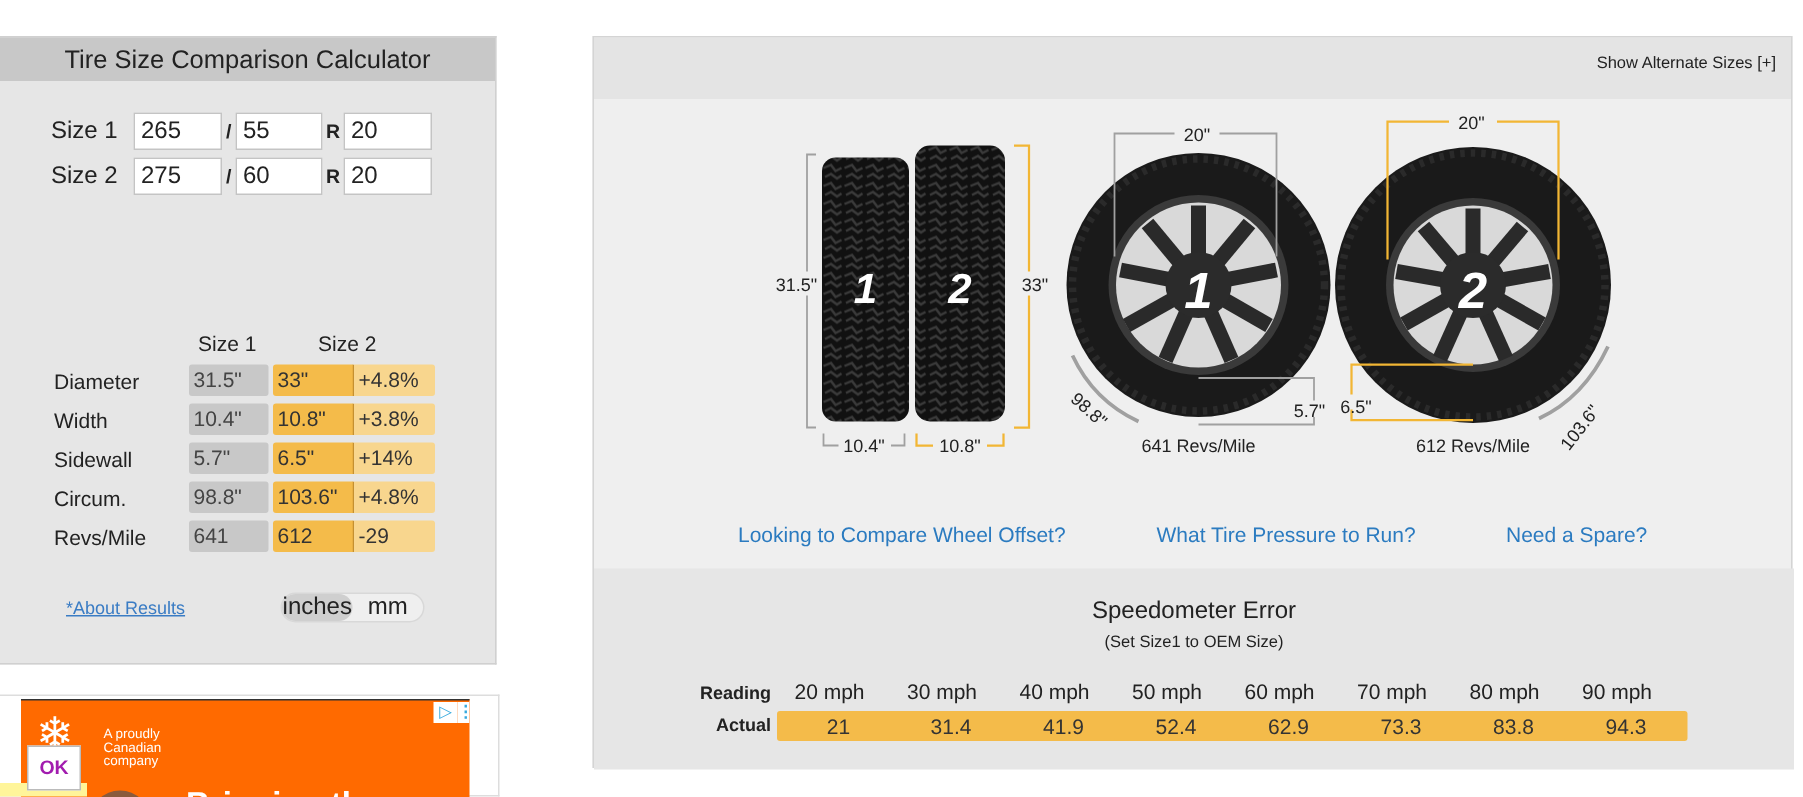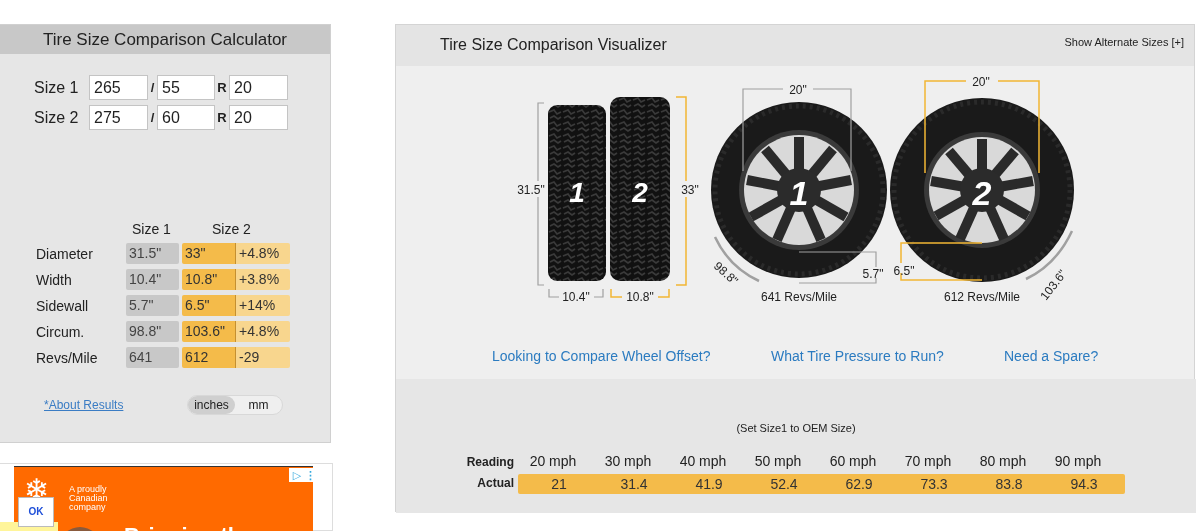--- a/index.html
+++ b/index.html
@@ -12,31 +12,31 @@
   .sep { font-size: 13px; font-weight: bold; width: 9px; text-align: center; }
   .rsep { font-size: 13px; font-weight: bold; width: 14px; text-align: center; }
   .compare-btn { position: absolute; left: 88px; top: 128px; width: 150px; height: 37px; background: #1e88dc; border: none; border-radius: 2px; color: #fff; font-size: 20px; font-family: "Liberation Sans", sans-serif; line-height: 37px; text-align: center; cursor: pointer; }
   .res-head { position: absolute; top: 196px; font-size: 14px; color: #222; }
   .res-row { position: absolute; left: 0; height: 21px; display: flex; align-items: center; }
   .res-label { width: 126px; padding-left: 36px; font-size: 14px; color: #222; }
   .cell1 { width: 53px; height: 21px; background: #c8c8c8; border-radius: 2px; font-size: 14px; line-height: 21px; padding-left: 3px; color: #444; }
   .cell2 { margin-left: 3px; width: 54px; height: 21px; background: #f4bb4a; border-radius: 2px 0 0 2px; font-size: 14px; line-height: 21px; padding-left: 3px; color: #333; border-right: 1px solid #c59030; }
   .cell3 { width: 54px; height: 21px; background: #f8d68e; border-radius: 0 2px 2px 0; font-size: 14px; line-height: 21px; padding-left: 3px; color: #333; }
   .about-link { position: absolute; left: 44px; top: 373px; font-size: 12px; color: #3a7cc4; text-decoration: underline; cursor: pointer; }
-  .unit-toggle { position: absolute; left: 187px; top: 370px; width: 96px; height: 20px; border: 1px solid #d8d8d8; border-radius: 10px; background: #efefef; display: flex; font-size: 12px; }
+  .unit-toggle { position: absolute; left: 187px; top: 370px; width: 96px; height: 20px; border: 1px solid #d8d8d8; border-radius: 10px; background: #efefef; display: flex; font-size: 16px; }
   .unit-opt { flex: 1; text-align: center; line-height: 18px; border-radius: 10px; cursor: pointer; color: #222; }
   .unit-opt.active { background: #cfcfcf; }
 
   .ad { position: absolute; left: 0; top: 463px; width: 333px; height: 68px; background: #fff; border: 1px solid #ddd; border-left: none; }
   .ad-inner { position: absolute; left: 14px; top: 2px; width: 299px; height: 68px; background: #ff6a00; border-top: 1px solid #333; overflow: hidden; }
   .ad-leaf { position: absolute; left: 10px; top: 8px; width: 38px; height: 30px; color: #fff; font-size: 30px; line-height: 30px; }
   .ad-text { position: absolute; left: 55px; top: 18px; color: #fff; font-size: 9px; line-height: 9px; }
   .ad-play { position: absolute; right: 8px; top: 1px; width: 16px; height: 14px; background: #fff; color: #35a9de; font-size: 11px; line-height: 14px; text-align: center; }
   .ad-dots { position: absolute; right: 0; top: 1px; width: 8px; height: 14px; background: #fff; color: #35a9de; font-size: 11px; line-height: 14px; text-align: center; font-weight: bold; }
-  .ad-ok { position: absolute; left: 18px; top: 497px; width: 36px; height: 30px; background: #fff; border: 1px solid #bbb; color: #1d4ed8; font-weight: bold; font-size: 10px; line-height: 28px; text-align: center; z-index: 3; cursor: pointer; }
+  .ad-ok { position: absolute; left: 18px; top: 497px; width: 36px; height: 30px; background: #fff; border: 1px solid #bbb; color: #a21caf; font-weight: bold; font-size: 13px; line-height: 28px; text-align: center; z-index: 3; cursor: pointer; }
   .ad-yellow { position: absolute; left: 0; top: 522px; width: 58px; height: 9px; background: #fff59a; z-index: 2; }
   .ad-big { position: absolute; left: 110px; top: 56px; color: #fff; font-size: 22px; font-weight: bold; }
   .ad-face { position: absolute; left: 46px; top: 60px; width: 40px; height: 40px; border-radius: 50%; background: #8a5a3c; }
 
   .viz { position: absolute; left: 395px; top: 24px; width: 800px; height: 488px; background: #efefef; border: 1px solid #d4d4d4; }
   .viz-head { height: 41px; background: #e4e4e4; position: relative; }
   .viz-title { position: absolute; left: 44px; top: 11px; font-size: 16px; color: #222; }
   .alt-link { position: absolute; right: 10px; top: 11px; font-size: 11px; color: #222; cursor: pointer; }
   .viz-links { position: absolute; top: 323px; left: 0; width: 100%; font-size: 14px; color: #2b7bc0; }
   .viz-links span { position: absolute; cursor: pointer; }
@@ -126,21 +126,20 @@
     <span class="ad-big">Bringing the</span>
     <span class="ad-play">▷</span>
     <span class="ad-dots">⋮</span>
   </div>
 </div>
 <div class="ad-yellow"></div>
 <button class="ad-ok">OK</button>
 
 <div class="viz">
   <div class="viz-head">
-    <span class="viz-title">Tire Size Comparison Visualizer</span>
     <span class="alt-link">Show Alternate Sizes [+]</span>
   </div>
 
   <svg style="position:absolute;left:110px;top:60px;" width="200" height="230">
     <defs>
       <pattern id="tread" width="14" height="12" patternUnits="userSpaceOnUse">
         <rect width="14" height="12" fill="#111"></rect>
         <path d="M1 3 L6 1 L9 5 L13 3 M2 9 L6 7 L10 10 L13 8" stroke="#3a3a3a" stroke-width="1.6" fill="none"></path>
       </pattern>
     </defs>
@@ -225,20 +224,21 @@
     <text x="96" y="226" text-anchor="middle" font-size="12" fill="#222">612 Revs/Mile</text>
   </svg>
 
   <div class="viz-links">
     <span style="left:96px;">Looking to Compare Wheel Offset?</span>
     <span style="left:375px;">What Tire Pressure to Run?</span>
     <span style="left:608px;">Need a Spare?</span>
   </div>
 
   <div class="speedo">
+    <div class="speedo-title">Speedometer Error</div>
     <div class="speedo-sub">(Set Size1 to OEM Size)</div>
     <span class="sp-label" style="left:58px;top:76px;">Reading</span>
     <span class="sp-label" style="left:58px;top:97px;">Actual</span>
 
     <span class="sp-read" style="left:122px;top:74px;">20 mph</span>
     <span class="sp-read" style="left:197px;top:74px;">30 mph</span>
     <span class="sp-read" style="left:272px;top:74px;">40 mph</span>
     <span class="sp-read" style="left:347px;top:74px;">50 mph</span>
     <span class="sp-read" style="left:422px;top:74px;">60 mph</span>
     <span class="sp-read" style="left:497px;top:74px;">70 mph</span>

